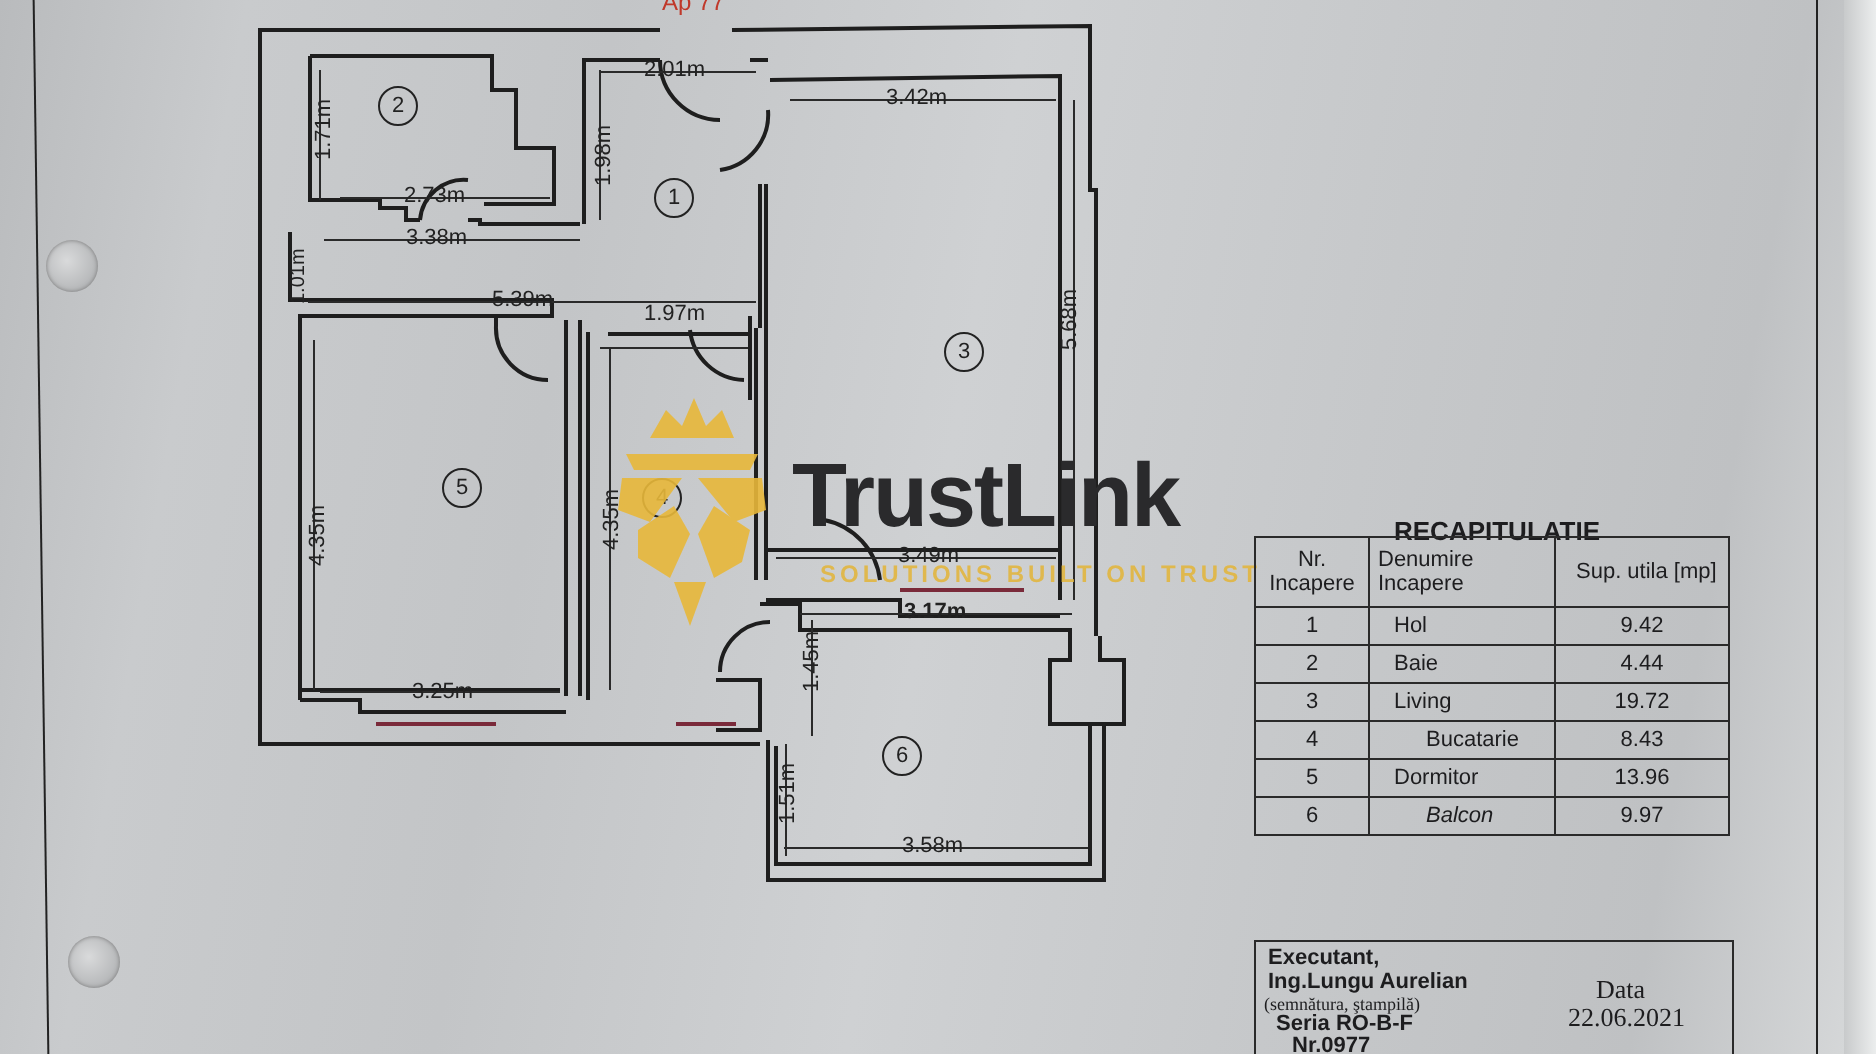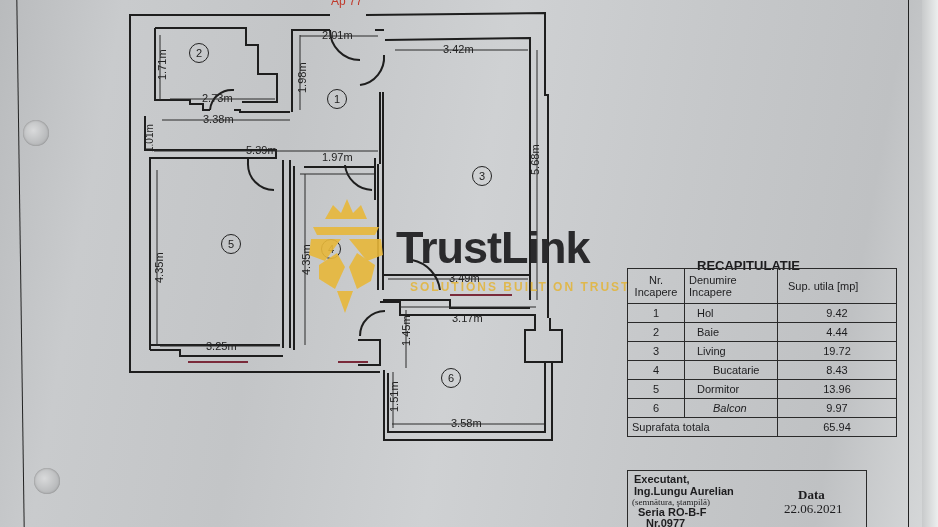--- a/index.html
+++ b/index.html
@@ -15,31 +15,31 @@
   .dim{position:absolute;font-size:11px;color:#222;white-space:nowrap;background:rgba(200,202,204,0.0);}
   .dim.v{transform:rotate(-90deg);transform-origin:left top;}
   .room-num{position:absolute;width:18px;height:18px;border:1.5px solid #222;border-radius:50%;
             font-size:11px;line-height:18px;text-align:center;color:#222;}
   .ap-label{position:absolute;left:331px;top:-6px;font-size:12px;color:#c0392b;}
   
   .wm-text{position:absolute;left:396px;top:222px;font-size:45px;font-weight:bold;color:#2a2a2c;letter-spacing:-1px;}
   .wm-tag{position:absolute;left:410px;top:280px;font-size:12px;font-weight:bold;color:#e2b640;letter-spacing:2px;opacity:.9;}
   
   .recap-title{position:absolute;left:697px;top:244px;font-size:13px;font-weight:bold;color:#1d1d1f;margin-top:14px;}
-  table.recap{position:absolute;left:627px;top:268px;width:270px;border-collapse:collapse;font-size:11px;}
+  table.recap{position:absolute;left:627px;top:268px;width:238px;border-collapse:collapse;font-size:11px;}
   table.recap td{border:1.5px solid #2a2a2a;padding:0 4px;height:18px;}
   table.recap .hdr td{height:34px;vertical-align:middle;}
   .c{text-align:center;}
   .exec{position:absolute;left:627px;top:470px;width:238px;height:57px;border:1.5px solid #2a2a2a;border-bottom:none;}
   .exec .l1{position:absolute;left:6px;top:2px;font-size:11px;font-weight:bold;}
   .exec .l2{position:absolute;left:6px;top:14px;font-size:11px;font-weight:bold;}
   .exec .l3{position:absolute;left:4px;top:26px;font-size:9px;font-family:"Liberation Serif",serif;}
   .exec .l4{position:absolute;left:10px;top:35px;font-size:11px;font-weight:bold;}
   .exec .l5{position:absolute;left:18px;top:46px;font-size:11px;font-weight:bold;}
-  .exec .d1{position:absolute;left:170px;top:16px;font-size:13px;font-family:"Liberation Serif",serif;font-weight:bold;}
+  .exec .d1{position:absolute;left:170px;top:16px;font-size:13px;font-family:"Liberation Serif",serif;}
   .exec .d2{position:absolute;left:156px;top:30px;font-size:13px;font-family:"Liberation Serif",serif;}
 </style>
 </head>
 <body>
 
 <div class="right-edge"></div>
 <div class="margin-line" style="left:20px;top:0;height:527px;transform:skewX(0.8deg);"></div>
 <div class="margin-line" style="left:908px;top:0;height:527px;"></div>
 <div class="hole" style="left:23px;top:120px;"></div>
 <div class="hole" style="left:34px;top:468px;"></div>
@@ -126,21 +126,21 @@
 <span class="dim" style="left:203px;top:113px;">3.38m</span>
 <span class="dim v" style="left:144px;top:152px;font-size:10px;">1.01m</span>
 <span class="dim" style="left:246px;top:144px;text-align:right;">5.39m</span>
 <span class="dim" style="left:443px;top:43px;">3.42m</span>
 <span class="dim v" style="left:529px;top:175px;">5.68m</span>
 <span class="dim" style="left:449px;top:272px;">3.49m</span>
 <span class="dim" style="left:322px;top:151px;">1.97m</span>
 <span class="dim v" style="left:300px;top:275px;">4.35m</span>
 <span class="dim v" style="left:153px;top:283px;">4.35m</span>
 <span class="dim" style="left:206px;top:340px;">3.25m</span>
-<span class="dim" style="left:452px;top:312px;">3.17m</span>
+<span class="dim" style="left:452px;top:300px;font-weight:bold;">3.17m</span>
 <span class="dim v" style="left:400px;top:346px;">1.45m</span>
 <span class="dim v" style="left:388px;top:412px;">1.51m</span>
 <span class="dim" style="left:451px;top:417px;">3.58m</span>
 
 <div class="room-num" style="left:327px;top:89px;">1</div>
 <div class="room-num" style="left:189px;top:43px;">2</div>
 <div class="room-num" style="left:472px;top:166px;">3</div>
 <div class="room-num" style="left:321px;top:239px;">4</div>
 <div class="room-num" style="left:221px;top:234px;">5</div>
 <div class="room-num" style="left:441px;top:368px;">6</div>
@@ -190,24 +190,20 @@
   <tr>
     <td class="c">5</td>
     <td style="padding-left:12px;">Dormitor</td>
     <td class="c">13.96</td>
   </tr>
   <tr>
     <td class="c">6</td>
     <td style="padding-left:28px;font-style:italic;">Balcon</td>
     <td class="c">9.97</td>
   </tr>
-  <tr>
-    <td colspan="2">Suprafata totala</td>
-    <td class="c">65.94</td>
-  </tr>
 </tbody>
   </table>
 
 <div class="exec">
   <span class="l1">Executant,</span>
   <span class="l2">Ing.Lungu  Aurelian</span>
   <span class="l3">(semnătura, ştampilă)</span>
   <span class="l4">Seria  RO-B-F</span>
   <span class="l5">Nr.0977</span>
   <span class="d1">Data</span>

